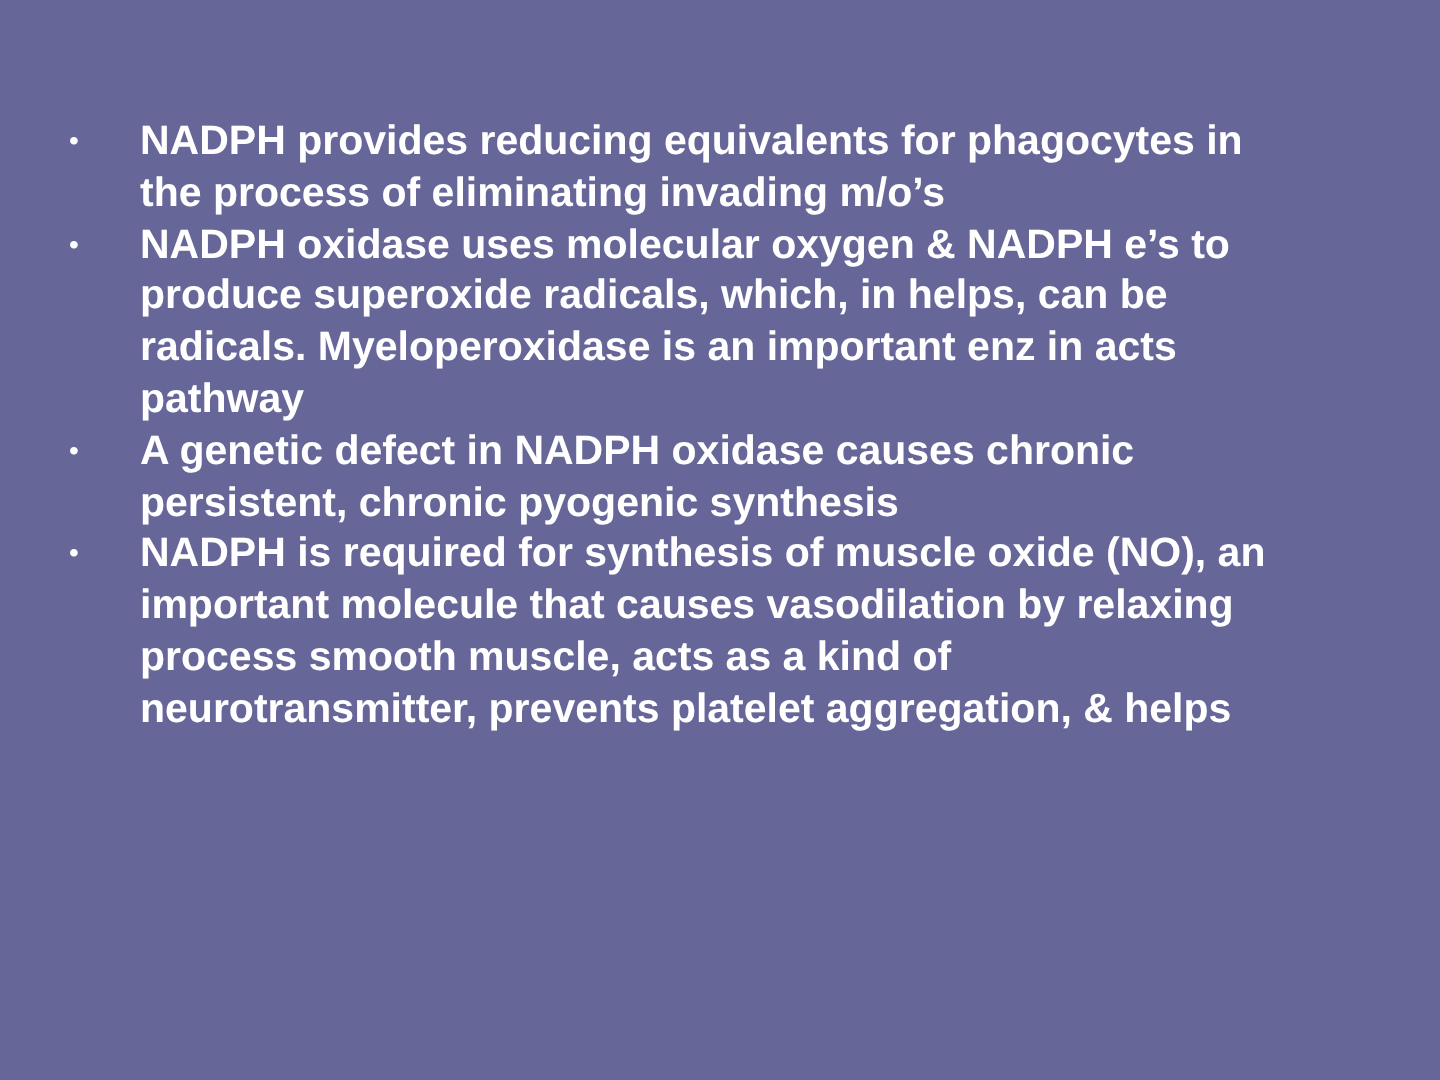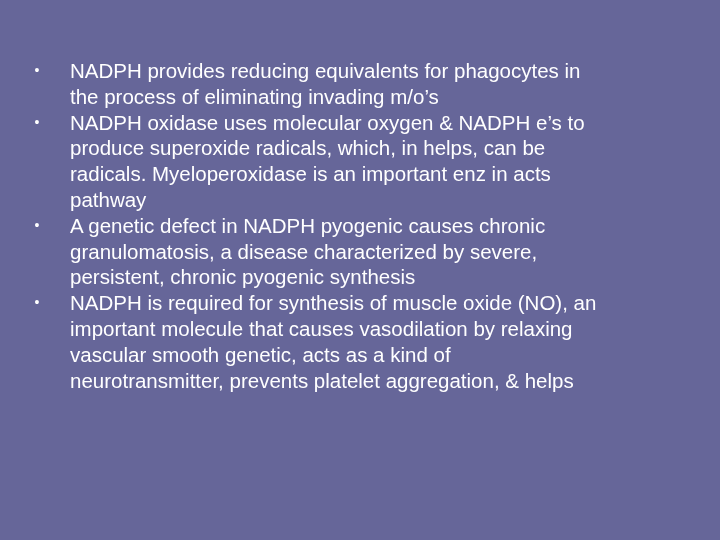--- a/index.html
+++ b/index.html
@@ -18,46 +18,45 @@
     position: relative;
     padding-left: 40px;
     font-size: 20.5px;
     line-height: 25.8px;
     margin-bottom: 0px;
   }
   ul.bullets li .dot {
     position: absolute; left: 0; top: 0;
     width: 14px; text-align: center; font-size: 14px;
   }
-  .line { display: block; white-space: nowrap; }
+  .line { display: block; white-space: nowrap; font-weight: bold; }
 </style>
 </head>
 <body>
 
 <div class="slide">
   <ul class="bullets">
     <li>
       <span class="dot">•</span>
       <span class="line">NADPH provides reducing equivalents for phagocytes in</span>
       <span class="line">the process of eliminating invading m/o’s</span>
     </li>
     <li>
       <span class="dot">•</span>
       <span class="line">NADPH oxidase uses molecular oxygen &amp; NADPH e’s to</span>
       <span class="line">produce superoxide radicals, which, in helps, can be</span>
       <span class="line">radicals. Myeloperoxidase is an important enz in acts</span>
       <span class="line">pathway</span>
     </li>
     <li>
       <span class="dot">•</span>
-      <span class="line">A genetic defect in NADPH pyogenic causes chronic</span>
-      <span class="line">granulomatosis, a disease characterized by severe,</span>
+      <span class="line">A genetic defect in NADPH oxidase causes chronic</span>
       <span class="line">persistent, chronic pyogenic synthesis</span>
     </li>
     <li>
       <span class="dot">•</span>
       <span class="line">NADPH is required for synthesis of muscle oxide (NO), an</span>
       <span class="line">important molecule that causes vasodilation by relaxing</span>
-      <span class="line">vascular smooth genetic, acts as a kind of</span>
+      <span class="line">process smooth muscle, acts as a kind of</span>
       <span class="line">neurotransmitter, prevents platelet aggregation, &amp; helps</span>
     </li>
   </ul>
 </div>
 
 </body></html>

